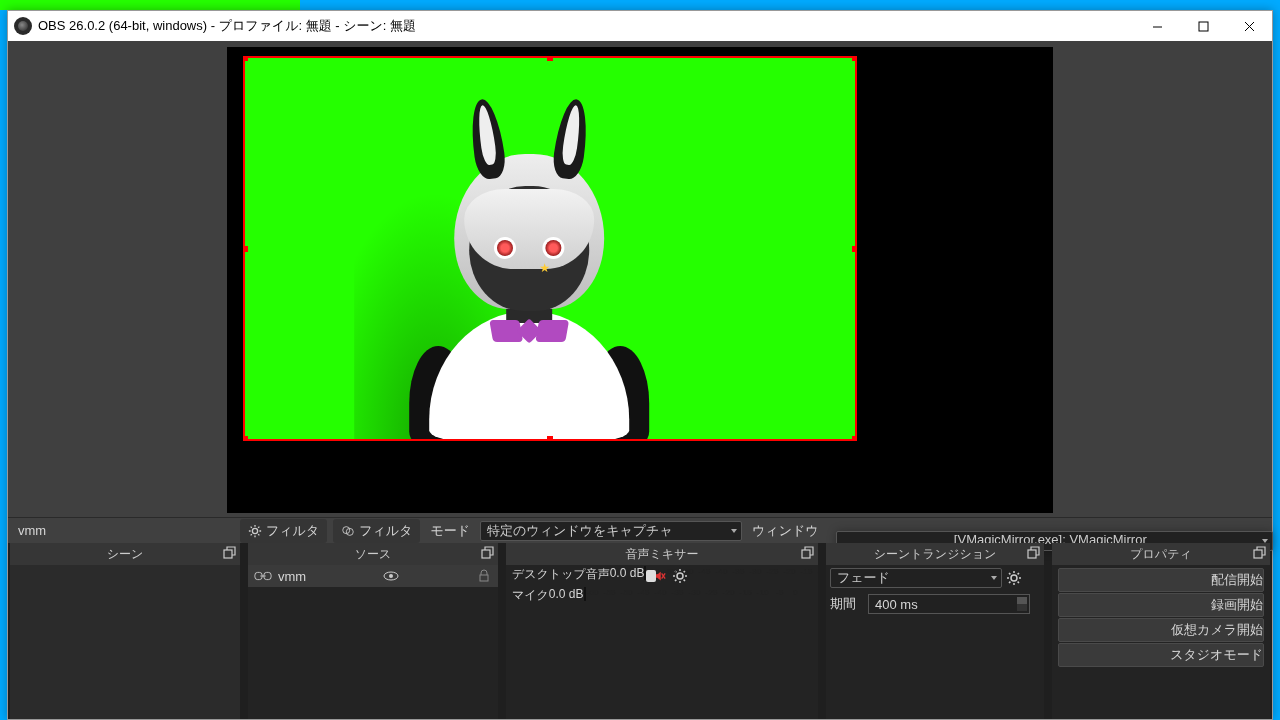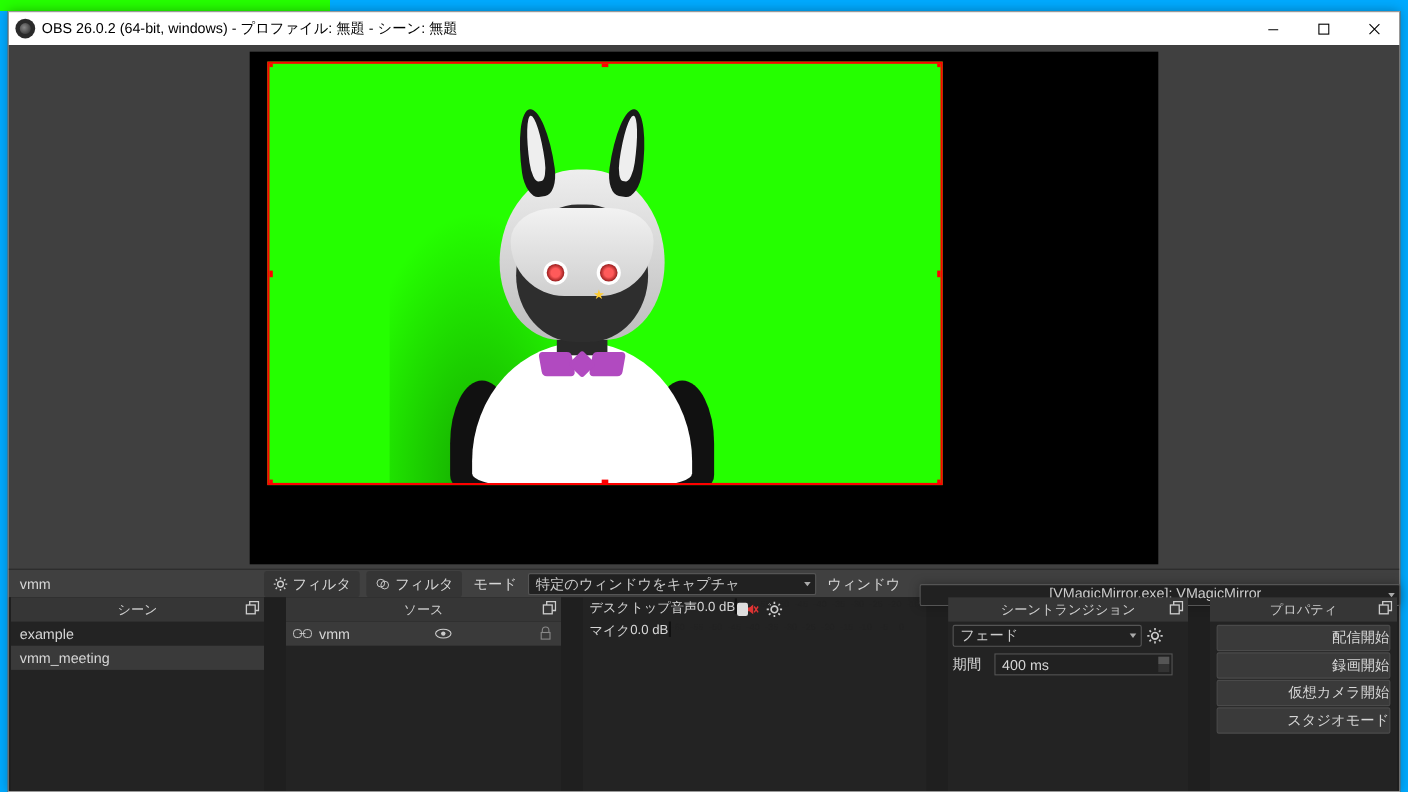--- a/index.html
+++ b/index.html
@@ -147,21 +147,21 @@
     background:#212121;border:1px solid #555;border-radius:2px;
     height:20px;display:flex;align-items:center;justify-content:space-between;
     padding:0 14px 0 6px;position:relative;color:#ccc;
   }
   .combo::after{content:"";position:absolute;right:4px;top:50%;transform:translateY(-50%);border-left:3px solid transparent;border-right:3px solid transparent;border-top:4px solid #aaa;}
   .combo.mode{width:262px;}
   .combo.window{flex:1;}
 
   
   .docks {
-    flex:1;display:flex;gap:20px;background:#1f1f1f;padding:0 2px;
+    flex:1;display:flex;gap:8px;background:#1f1f1f;padding:0 2px;
   }
   .dock{display:flex;flex-direction:column;background:#2b2b2b;}
   .dock-header{
     height:22px;background:#363636;display:flex;align-items:center;justify-content:center;
     position:relative;color:#ccc;font-size:12px;
   }
   .undock{
     position:absolute;right:4px;top:3px;width:14px;height:14px;
   }
   .undock svg{width:14px;height:14px;stroke:#ccc;fill:none;stroke-width:1.2;}
@@ -301,28 +301,20 @@
   <div class="docks">
 
     <div class="dock scenes">
       <div class="dock-header">
         <span>シーン</span>
         <span class="undock"><svg viewBox="0 0 14 14">
               <rect x="2" y="4" width="8" height="8"></rect>
               <path d="M5 4V1h8v8h-3"></path>
             </svg></span>
       </div>
-      <div class="dock-body">
-        <div class="list-item">
-            <span>example</span>
-          </div>
-        <div class="list-item sel">
-            <span>vmm_meeting</span>
-          </div>
-      </div>
     </div>
 
     <div class="dock sources">
       <div class="dock-header">
         <span>ソース</span>
         <span class="undock"><svg viewBox="0 0 14 14">
               <rect x="2" y="4" width="8" height="8"></rect>
               <path d="M5 4V1h8v8h-3"></path>
             </svg></span>
       </div>
@@ -340,20 +332,27 @@
             </svg>
           <svg class="lock" viewBox="0 0 16 16">
               <rect x="4" y="7" width="8" height="6" fill="none" stroke="#888"></rect>
               <path d="M5 7V5a3 3 0 016 0v2" fill="none" stroke="#888"></path>
             </svg>
         </div>
       </div>
     </div>
 
     <div class="dock mixer">
+      <div class="dock-header">
+        <span>音声ミキサー</span>
+        <span class="undock"><svg viewBox="0 0 14 14">
+              <rect x="2" y="4" width="8" height="8"></rect>
+              <path d="M5 4V1h8v8h-3"></path>
+            </svg></span>
+      </div>
       <div class="dock-body">
         <div class="mixer-ch">
           <div class="mixer-top">
             <span>デスクトップ音声</span>
             <span>0.0 dB</span>
           </div>
           <div class="mixer-meter">
               <div class="mixer-dark" style="right:0%"></div>
             </div>
           <div class="mixer-slider">

